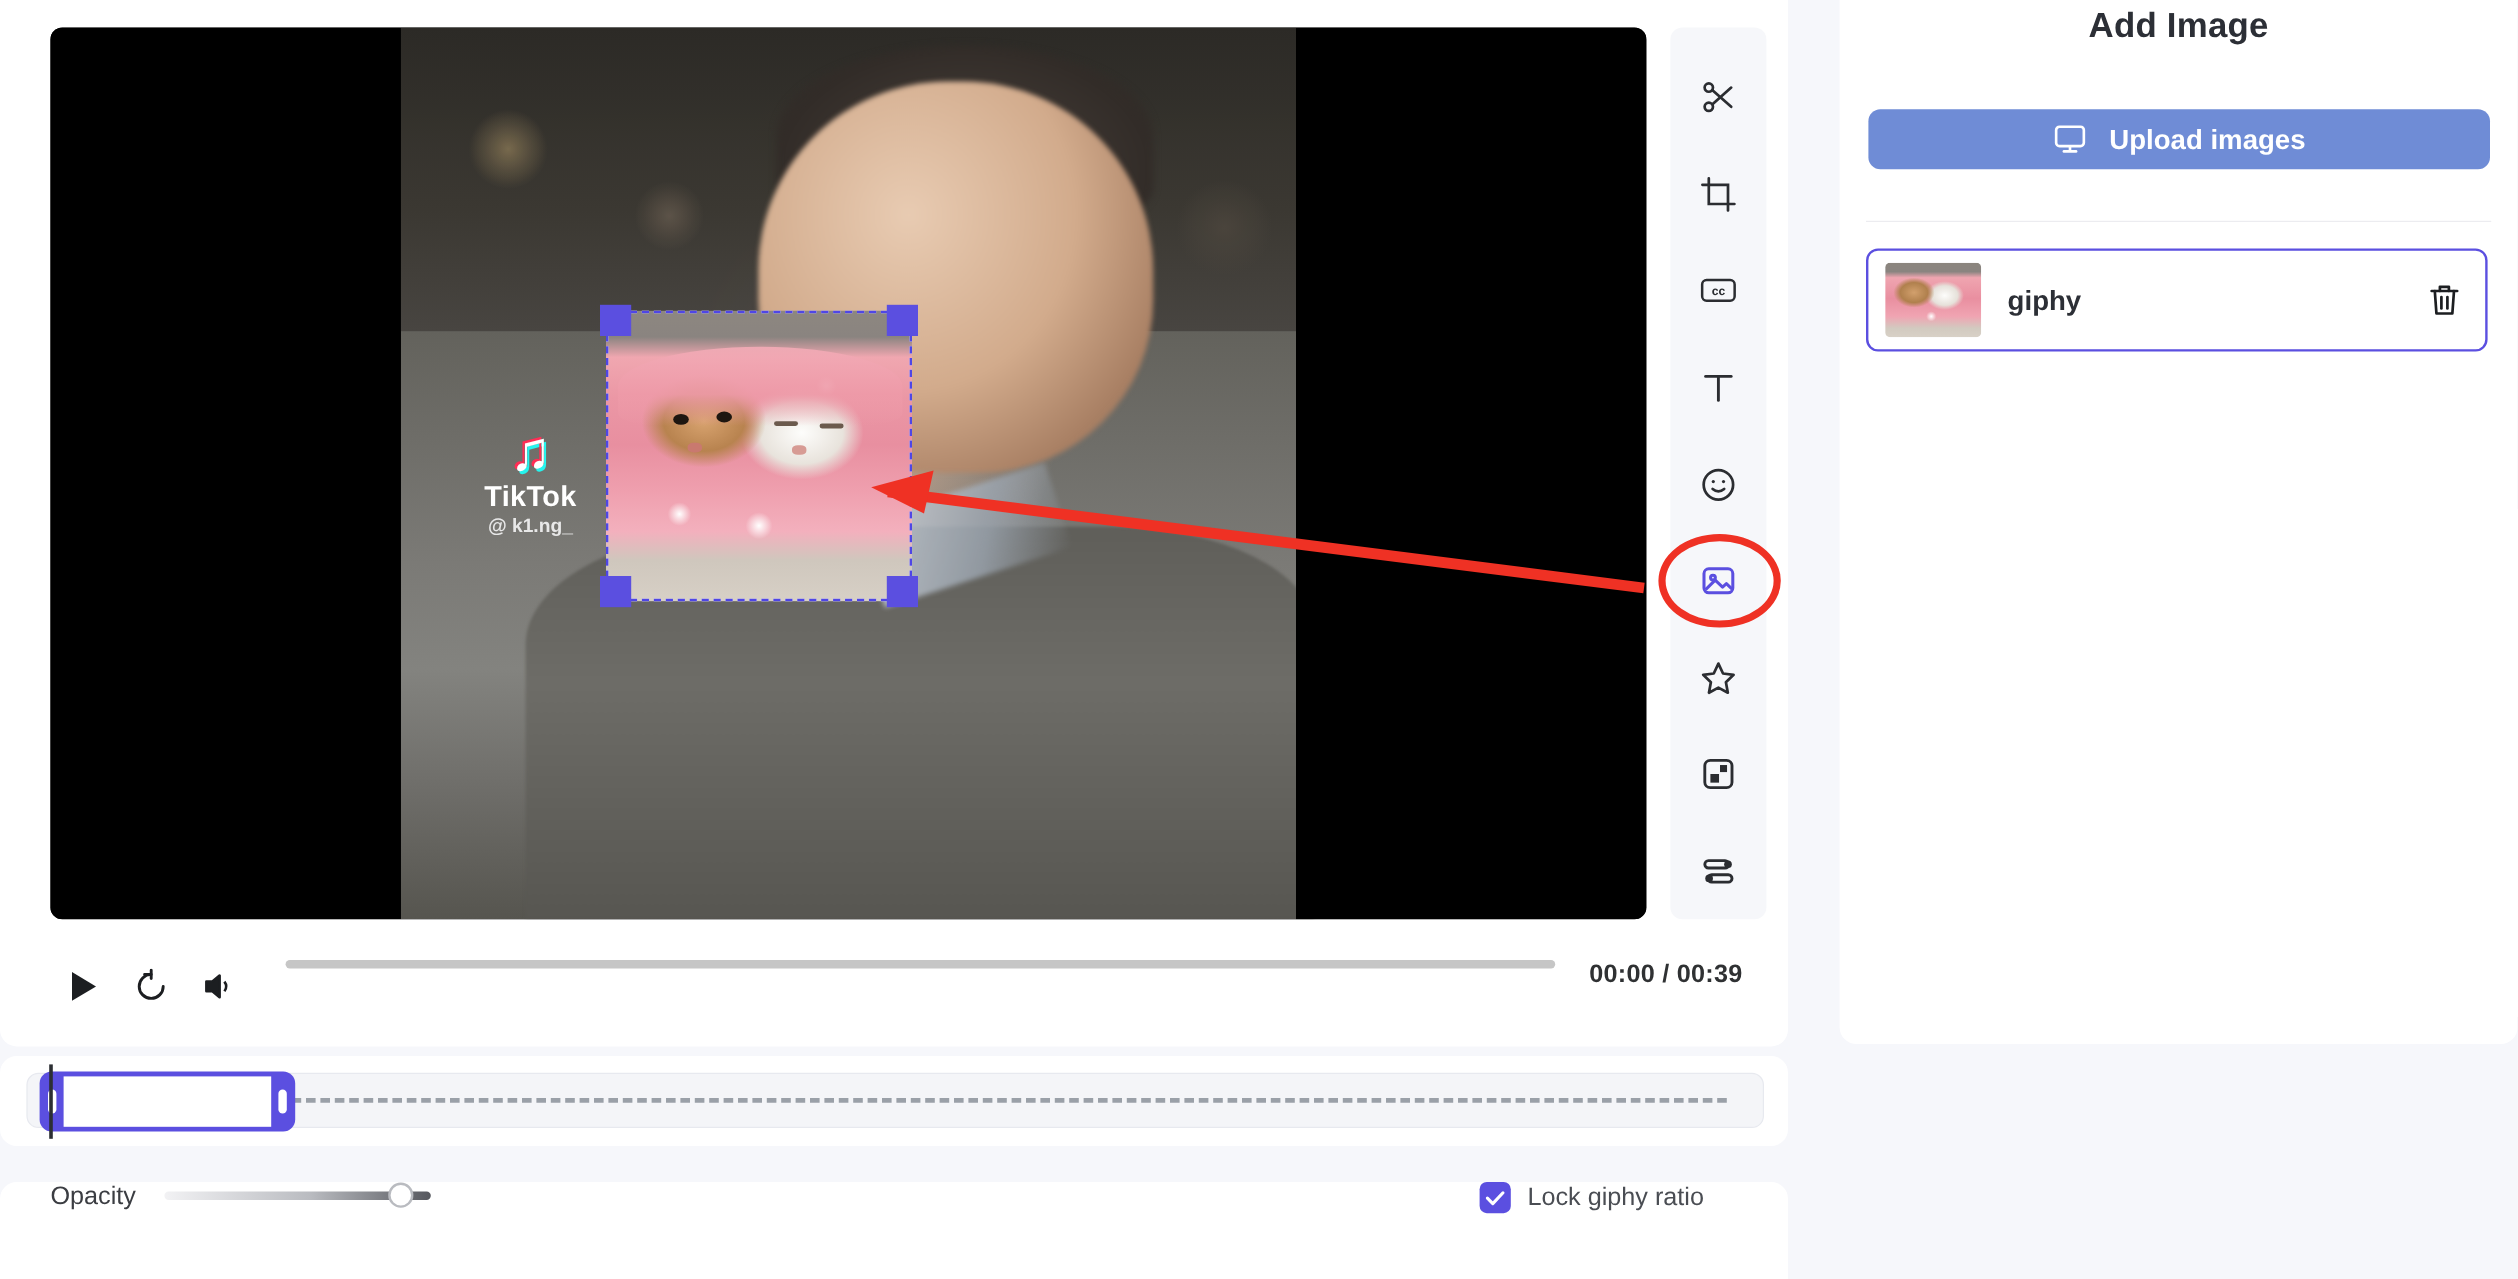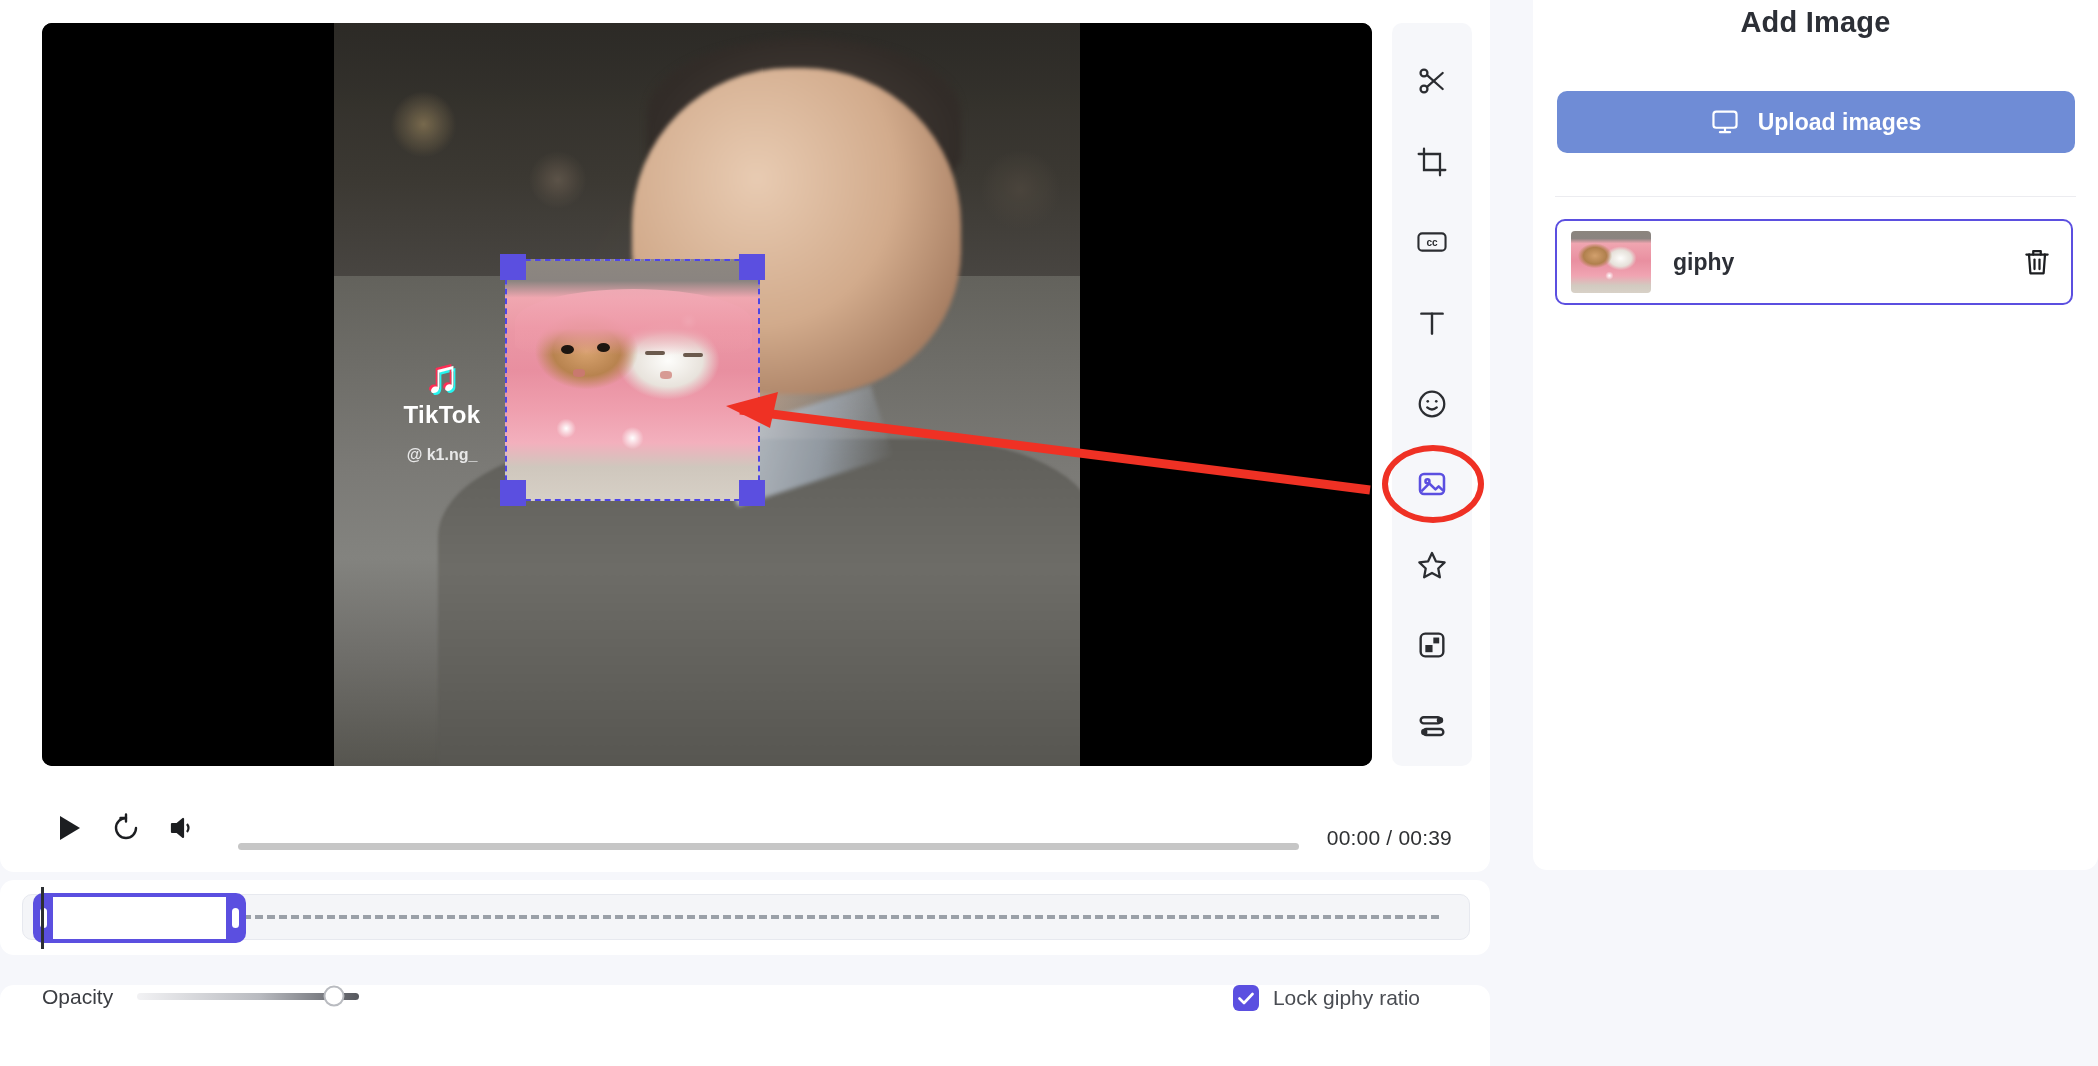--- a/index.html
+++ b/index.html
@@ -85,21 +85,21 @@
   }
 
   
   .tiktok-wm {
     position: absolute; left: 340px; top: 330px; width: 120px; z-index: 4;
     text-align: center; user-select: none;
   }
   .tt-note { font-size: 46px; line-height: 1; color: #fff; font-weight: 700;
              text-shadow: -2px -2px 0 #ff2d55, 2px 2px 0 #25f4ee; }
   .tt-name { margin-top: 2px; font-size: 24px; font-weight: 700; color: #fff; letter-spacing: .3px; }
-  .tt-handle { margin-top: 17px; font-size: 16px; font-weight: 700; color: #e8e8e8; }
+  .tt-handle { margin-top: 1px; font-size: 16px; font-weight: 700; color: #e8e8e8; }
 
   
   .sel-box {
     position: absolute; left: 463px; top: 236px; width: 255px; height: 242px; z-index: 6;
   }
   .sel-img {
     position: absolute; inset: 0;
     background:
       radial-gradient(ellipse 70px 52px at 32% 38%, #d8a36f 0%, #b8834f 48%, rgba(150,105,65,0) 74%),
       radial-gradient(ellipse 66px 50px at 64% 42%, #fdfdfb 0%, #e8e3dc 52%, rgba(220,212,202,0) 78%),
@@ -154,21 +154,21 @@
   .handle.bl { left: -5px; bottom: -5px; }
   .handle.br { right: -5px; bottom: -5px; }
 
   
   .arrow-svg { position: absolute; left: 0; top: 0; width: 1490px; height: 800px;
                pointer-events: none; z-index: 9; }
 
   
   .player-row {
     position: absolute; left: 42px; top: 800px; width: 1448px; height: 50px;
-    display: flex; align-items: flex-end; gap: 0;
+    display: flex; align-items: flex-start; gap: 0; font-weight: bold;
   }
   .pbtn {
     width: 56px; height: 44px; display: flex; align-items: center; justify-content: center;
     cursor: pointer; background: none; border: none;
   }
   .progress-track {
     flex: 1; height: 7px; background: #c6c6c6; border-radius: 4px;
     margin: 0 28px 0 28px; position: relative;
   }
   .progress-fill { position: absolute; left: 0; top: 0; height: 100%; width: 0%;
@@ -255,21 +255,21 @@
     position: absolute; left: 1533px; top: 0;
     width: 565px; height: 870px;
     background: #ffffff; border-radius: 0 0 14px 14px;
     padding: 0 22px;
   }
   .panel-title {
     text-align: center; font-size: 29px; font-weight: 700; color: #2c2f36;
     padding-top: 6px; letter-spacing: .2px;
   }
   .upload-btn {
-    margin: 52px auto 0; width: 518px; height: 62px;
+    margin: 52px auto 0; width: 518px; height: 50px;
     background: #6f8cd6; border-radius: 10px; border: none; cursor: pointer;
     display: flex; align-items: center; justify-content: center; gap: 18px;
   }
   .upload-label { font-size: 23px; font-weight: 700; color: #ffffff; }
   .divider { margin: 43px 0 0; height: 1px; background: #ececf0; }
   .img-item {
     margin-top: 22px; width: 518px; height: 86px;
     border: 2px solid #5b4fe0; border-radius: 10px;
     display: flex; align-items: center; padding: 0 14px; gap: 22px; cursor: pointer;
     background: #fff;

